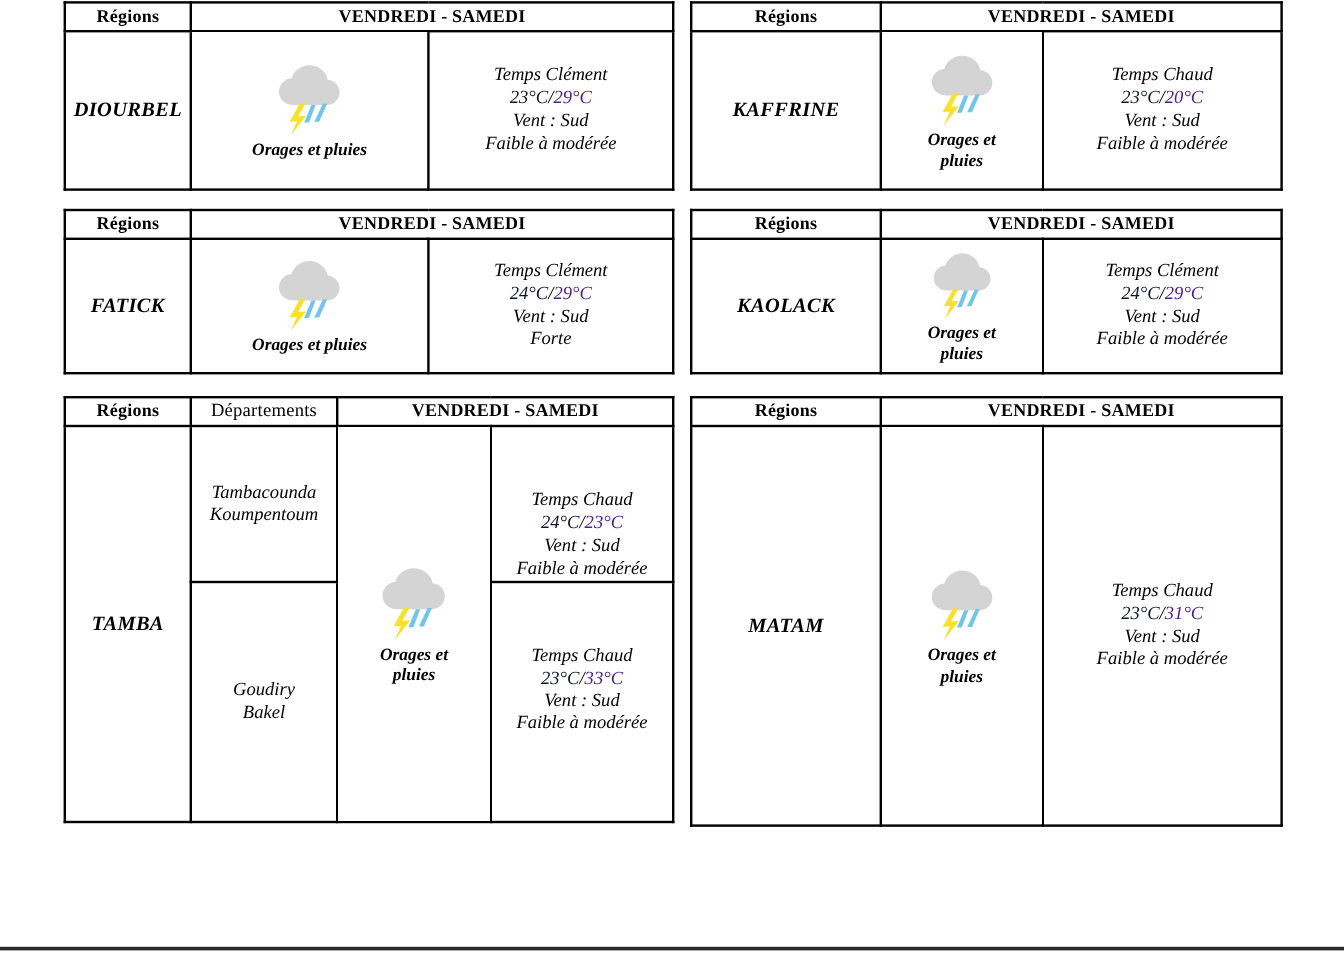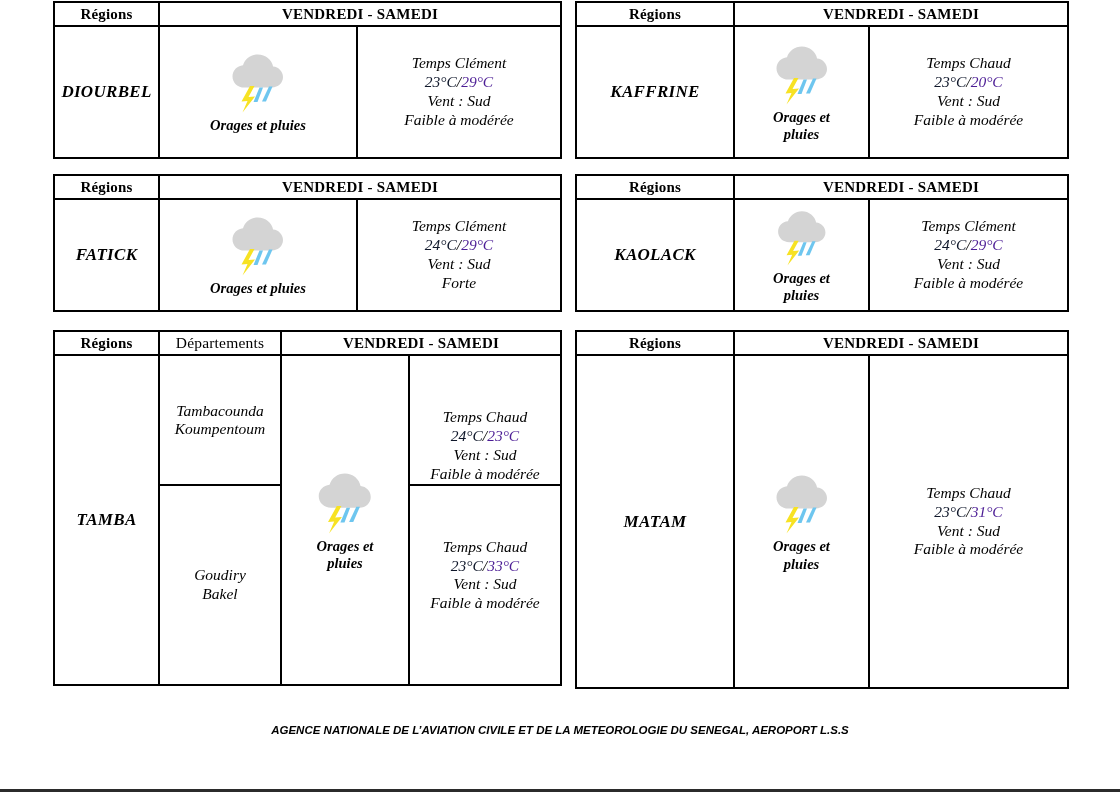--- a/index.html
+++ b/index.html
@@ -373,18 +373,17 @@
         <span class="fc-line">Temps Chaud</span>
         <span class="fc-line"><span class="t-min">23°C</span><span class="t-sep">/</span><span class="t-max">31°C</span></span>
         <span class="fc-line">Vent : Sud</span>
         <span class="fc-line">Faible à modérée</span>
       </td>
     </tr>
   </tbody>
     </table>
 
   <div class="footer">
-    <span class="footer-line">AGENCE NATIONALE DE L’AVIATION CIVILE ET DE LA METEOROLOGIE DU SENEGAL, AEROPORT L.S.S</span>
   </div>
 
   <div class="bottom-rule"></div>
 
 </div>
 
 </body></html>

